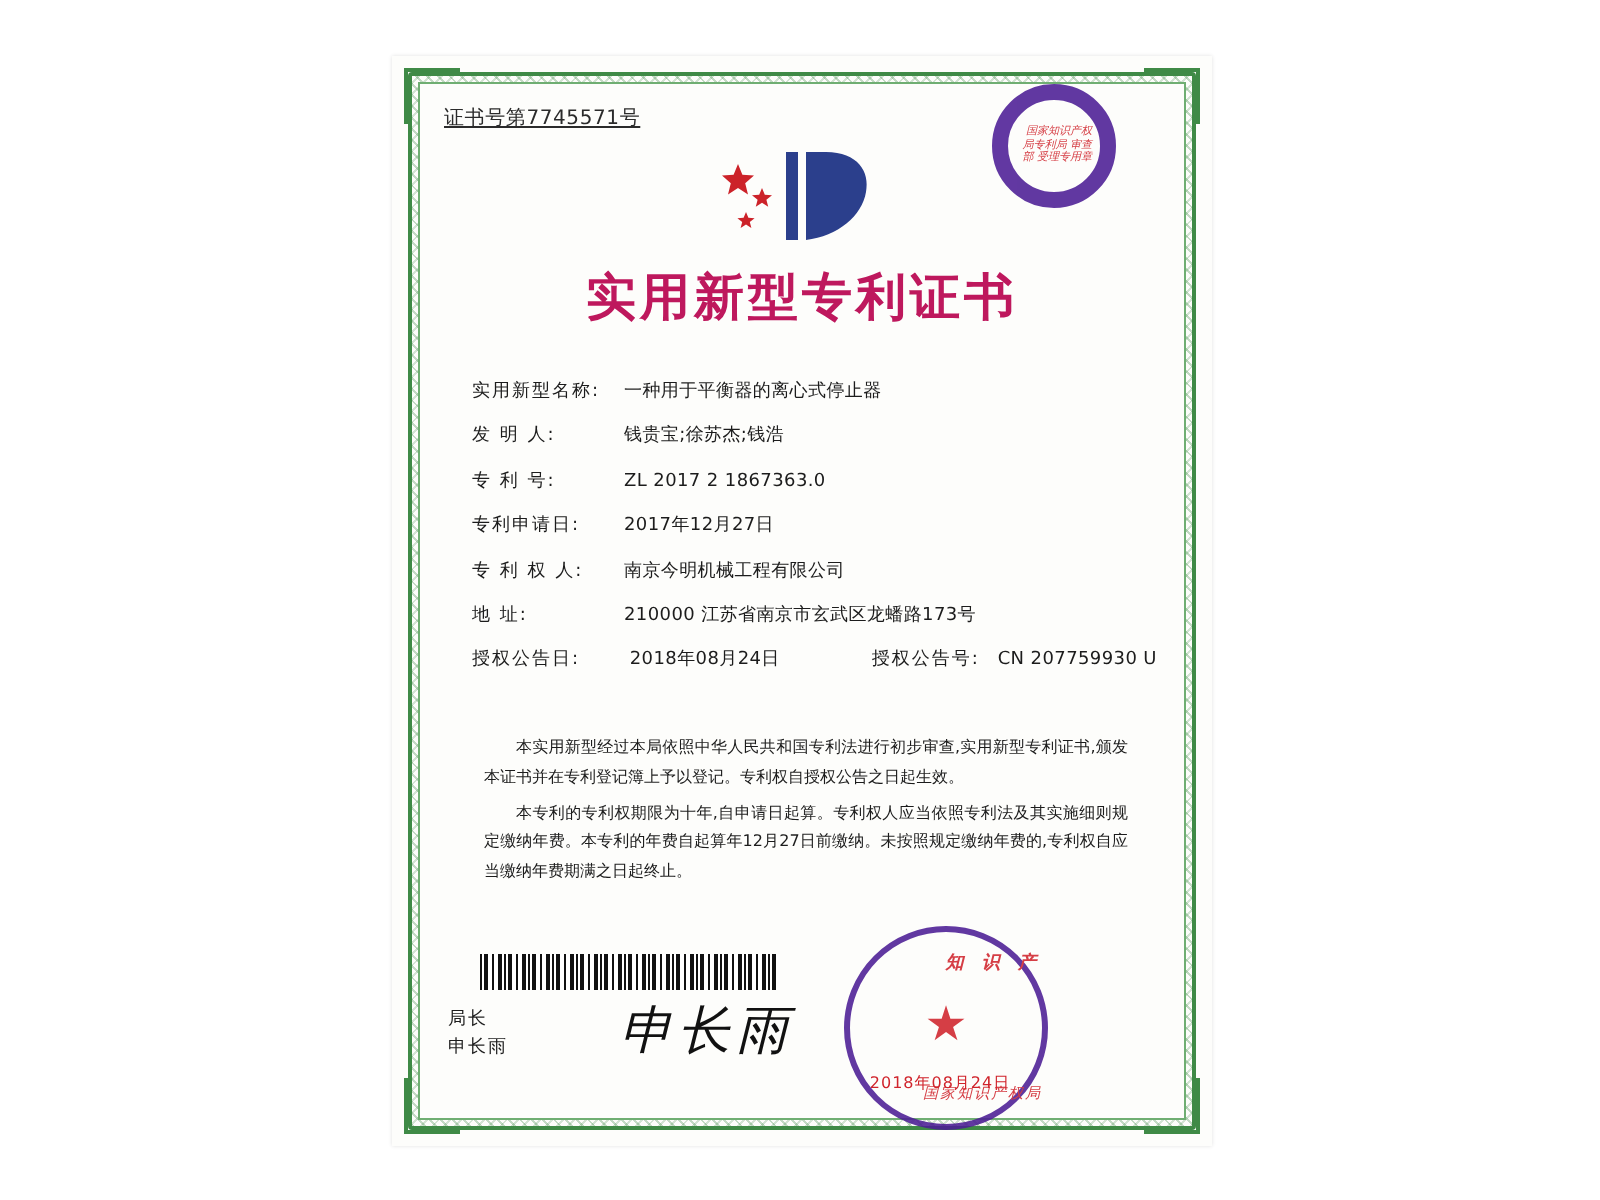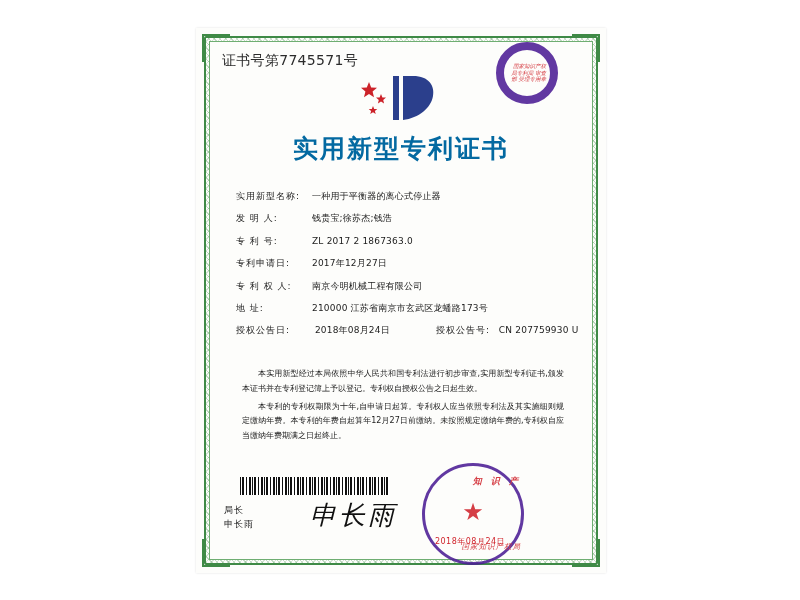--- a/index.html
+++ b/index.html
@@ -73,43 +73,44 @@
   .corner.br { right: 6px; bottom: 6px; border-left: none; border-top: none; }
 
   .content {
     position: absolute;
     left: 26px;
     top: 24px;
     right: 26px;
     bottom: 22px;
   }
   .cert-no {
-    font-size: 14px;
+    font-size: 10px;
     color: #2b2b2b;
     letter-spacing: 0.3px;
+    text-decoration: underline;
   }
   
   .emblem {
     position: absolute;
     left: 50%;
     top: 20px;
     transform: translateX(-50%);
     width: 92px;
     height: 52px;
   }
   .title {
     position: absolute;
     left: 0;
     right: 0;
     top: 80px;
     text-align: center;
     font-family: "DejaVu Serif", serif;
     font-size: 25px;
     font-weight: bold;
-    color: #0369a1;
+    color: #be185d;
     letter-spacing: 2px;
   }
   .fields {
     position: absolute;
     left: 14px;
     right: 6px;
     top: 140px;
     font-size: 9px;
     color: #1c1c1c;
     line-height: 1.1;

